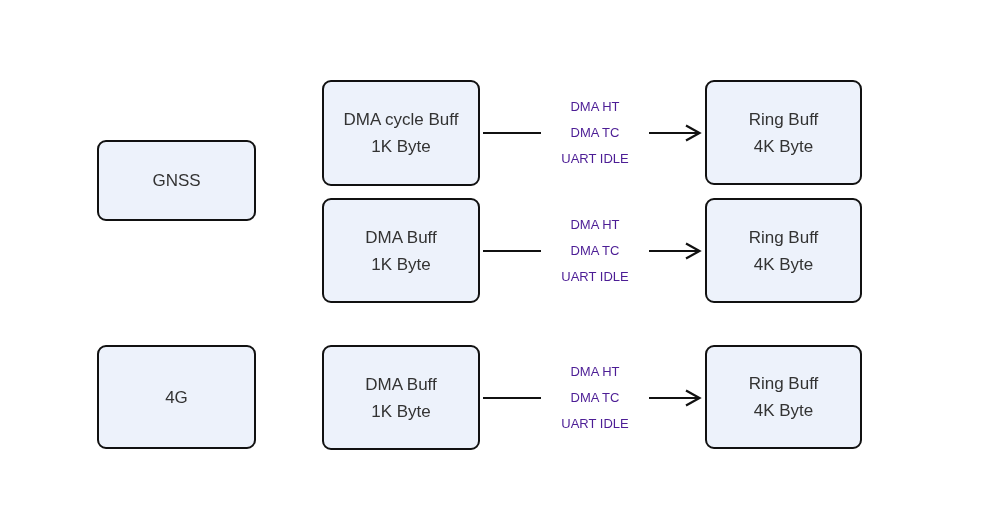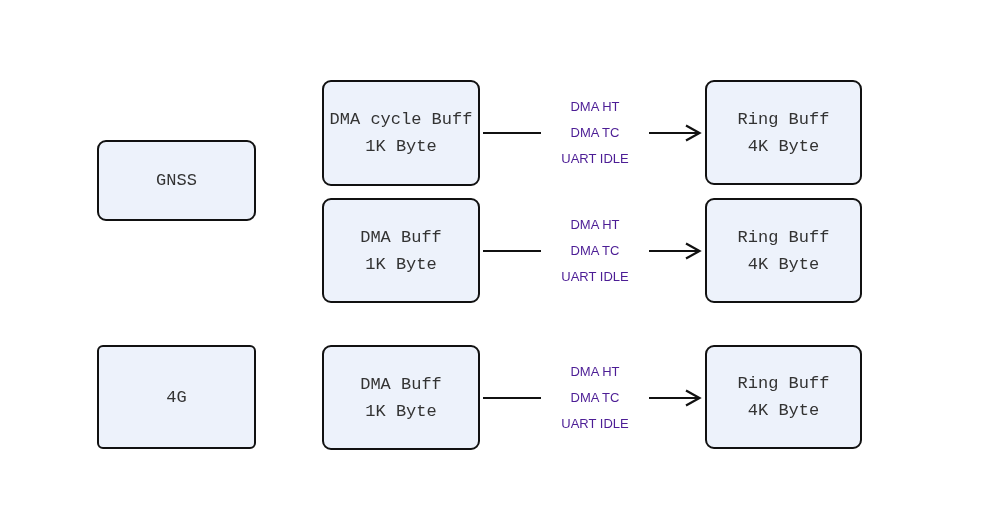--- a/index.html
+++ b/index.html
@@ -20,21 +20,20 @@
     position: absolute;
     box-sizing: border-box;
     background: #edf2fb;
     border: 2.5px solid #111111;
     border-radius: 9px;
     display: flex;
     flex-direction: column;
     align-items: center;
     justify-content: center;
     text-align: center;
-    font-family: Liberation Mono, monospace;
   }
   .box-line {
     font-size: 17px;
     line-height: 27px;
     color: #333333;
     white-space: nowrap;
   }
   .conn-line {
     position: absolute;
     height: 2px;
@@ -57,21 +56,21 @@
 </style>
 </head>
 <body>
 
 <div class="canvas">
 
   <div class="box" style="left:97px; top:140px; width:159px; height:81px;">
     <div class="box-line">GNSS</div>
   </div>
 
-  <div class="box" style="left:97px; top:345px; width:159px; height:104px;border-radius:6px;">
+  <div class="box" style="left:97px; top:345px; width:159px; height:104px;">
     <div class="box-line">4G</div>
   </div>
 
   <div class="box" style="left:322px; top:80px; width:158px; height:106px;">
     <div class="box-line">DMA cycle Buff</div>
     <div class="box-line">1K Byte</div>
   </div>
 
   <div class="conn-line" style="left:483px; top:132px; width:58px;"></div>
 

